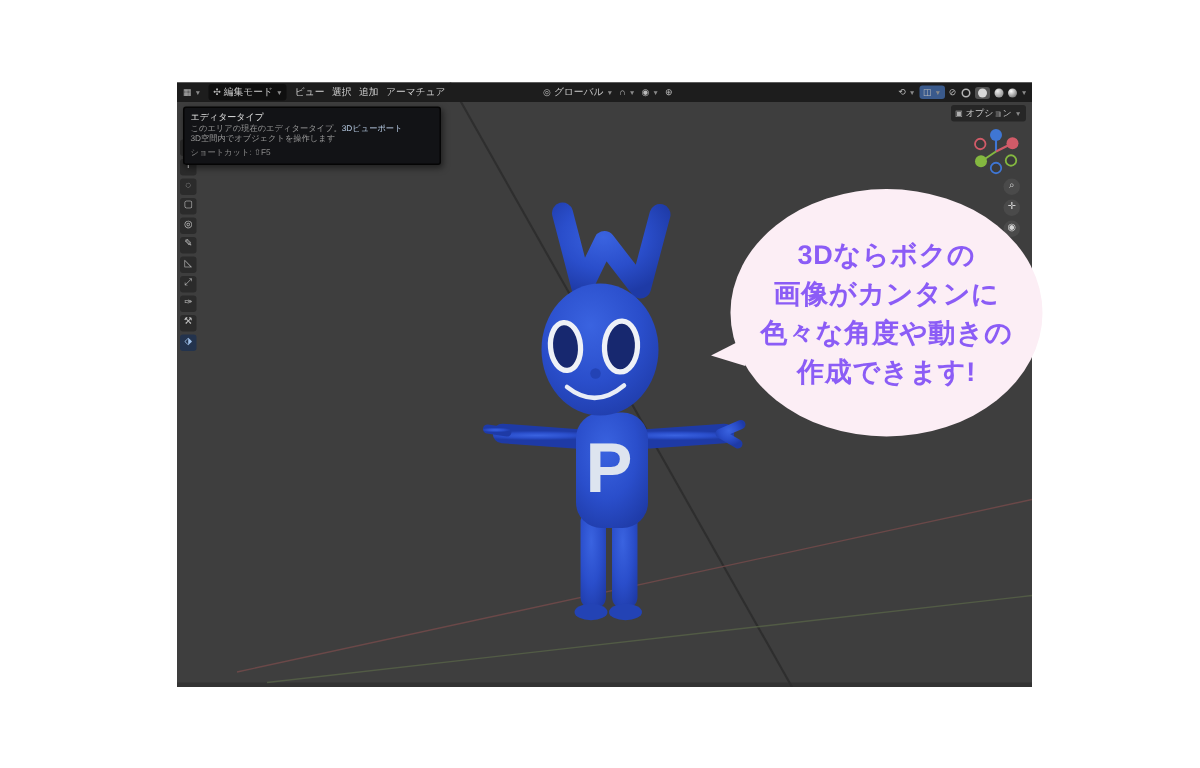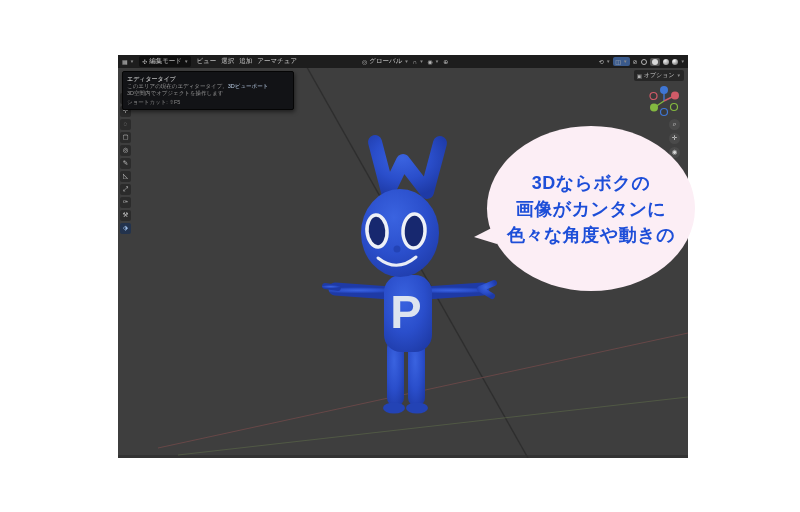--- a/index.html
+++ b/index.html
@@ -45,21 +45,21 @@
   .gizmo{position:absolute;right:6px;top:28px;z-index:16;}
   .navcol{position:absolute;right:8px;top:64px;display:flex;flex-direction:column;gap:3px;z-index:16;}
   .nav-btn{width:11px;height:11px;border-radius:50%;background:#4a4a4a;color:#d6d6d6;font-size:6.5px;display:flex;align-items:center;justify-content:center;line-height:1;}
 
   .gridlines{position:absolute;left:0;top:0;z-index:5;pointer-events:none;}
   .mascot{position:absolute;left:202px;top:70px;z-index:10;}
 
   
   .bubble{position:absolute;left:487px;top:126px;width:208px;height:165px;background:#fceef5;border-radius:50%;z-index:50;display:flex;flex-direction:column;justify-content:center;align-items:center;}
   .bubble-tail{position:absolute;left:474px;top:222px;width:26px;height:22px;background:#fceef5;clip-path:polygon(100% 8%,0 68%,88% 100%);z-index:49;}
-  .bubble-line{font-size:18px;font-weight:bold;color:#1d4ed8;line-height:26px;letter-spacing:0.5px;white-space:nowrap;}
+  .bubble-line{font-size:18px;font-weight:bold;color:#8b5cf6;line-height:26px;letter-spacing:0.5px;white-space:nowrap;}
 </style>
 </head>
 <body>
 
 <div class="stage">
 
   <div class="bwin">
 
     <div class="vheader">
       <div class="hgroup left">
@@ -243,15 +243,16 @@
         </div>
     </div>
 
   </div>
 
   <div class="bubble-tail"></div>
   <div class="bubble">
     <div class="bubble-line">3Dならボクの</div>
     <div class="bubble-line">画像がカンタンに</div>
     <div class="bubble-line">色々な角度や動きの</div>
+    <div class="bubble-line">作成できます!</div>
   </div>
 
 </div>
 
 </body></html>

